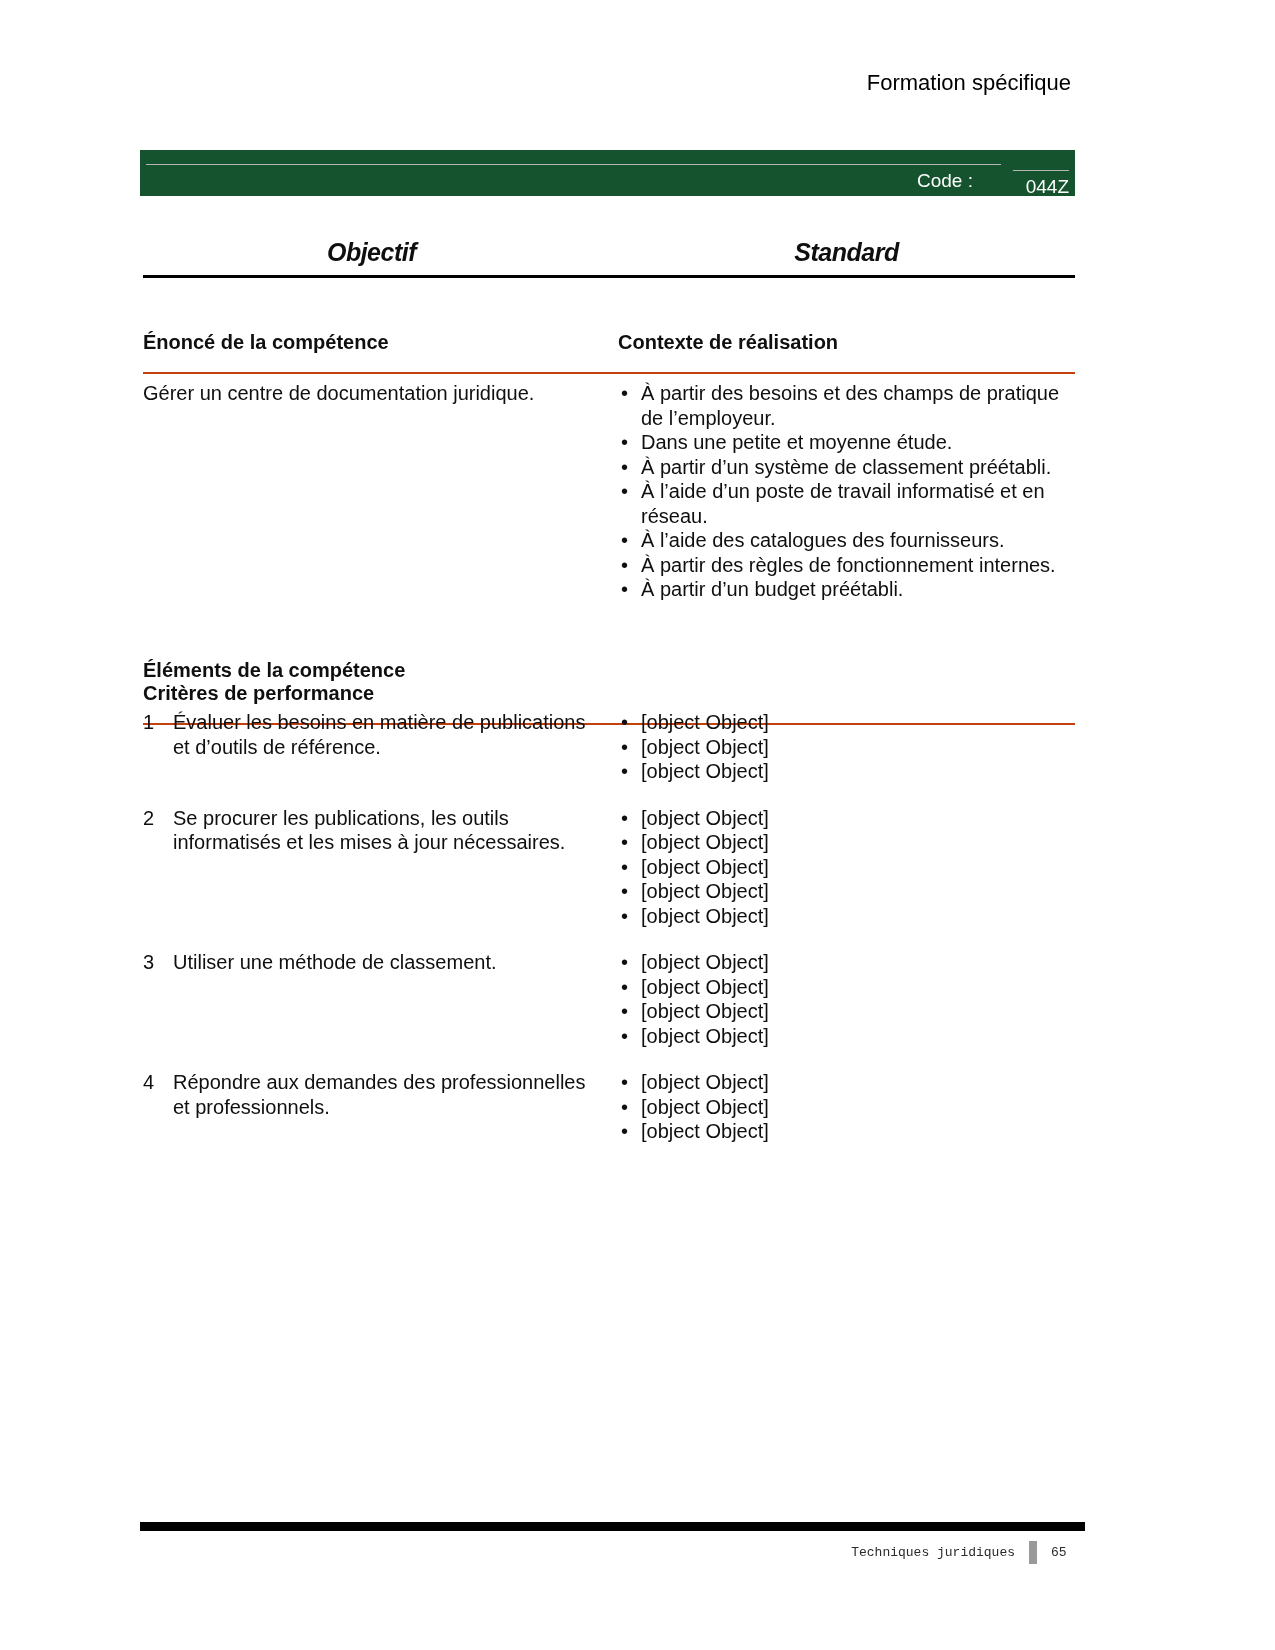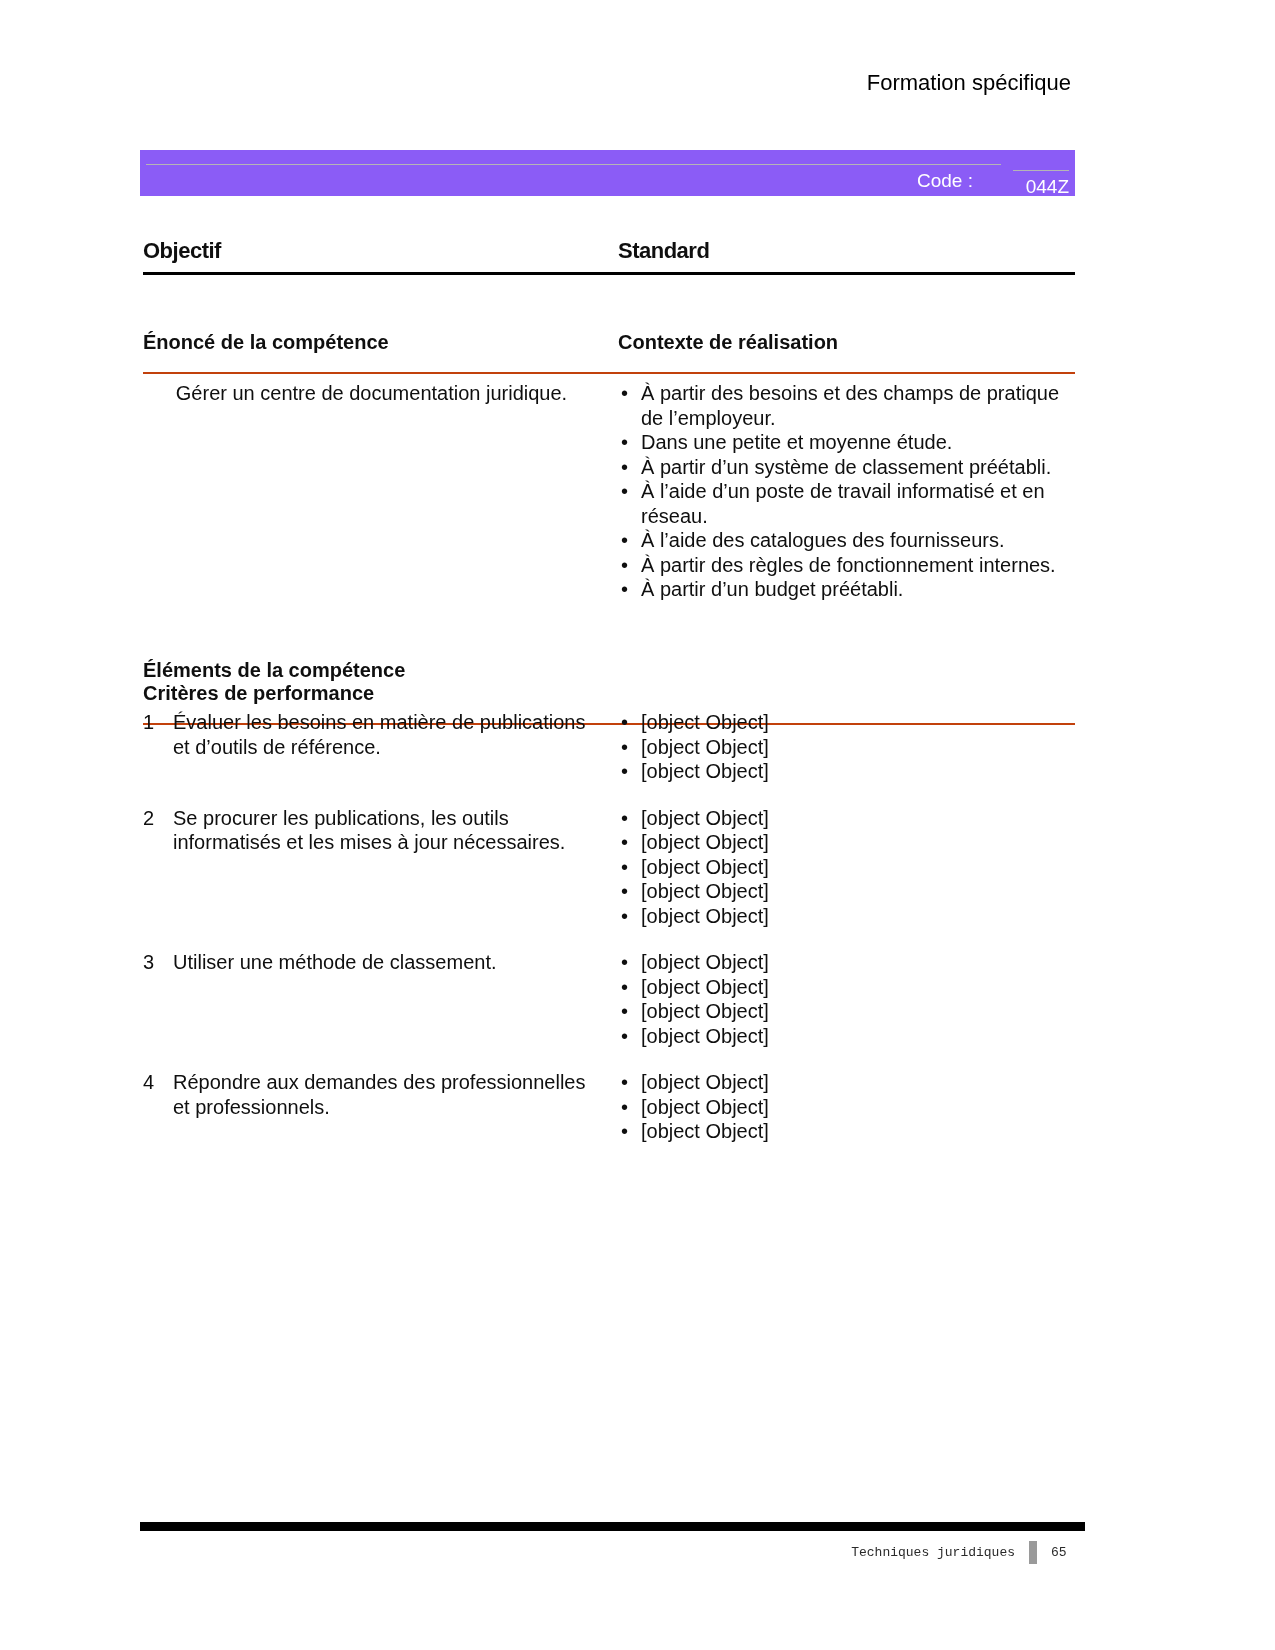--- a/index.html
+++ b/index.html
@@ -15,46 +15,46 @@
   .content { position: absolute; left: 143px; right: 200px; top: 0; bottom: 0; }
 
   .running-header {
     position: absolute; top: 70px; left: 0; right: 4px;
     text-align: right; font-size: 22px; color: #000000;
   }
 
   
   .code-bar {
     position: absolute; top: 150px; left: -3px; right: 0; height: 46px;
-    background: #8b5cf6; display: flex; gap: 12px; padding: 0 6px;
+    background: #14532d; display: flex; gap: 12px; padding: 0 6px;
     color: #fff; font-size: 19px;
   }
   .code-cell { margin-top: 14px; border-top: 1px solid #b5b5b5; padding-top: 5px; }
   .code-cell-label { flex: 1; text-align: right; padding-right: 28px; }
   .code-cell-value { width: 56px; text-align: right; margin-top: 20px; }
 
   .cols { display: flex; width: 100%; }
   .col-l { width: 475px; flex: none; padding-right: 18px; }
   .col-r { flex: 1; min-width: 0; }
 
   .title-row {
     position: absolute; top: 238px; left: 0; right: 0;
     border-bottom: 3px solid #000; padding-bottom: 8px;
   }
   .doc-title {
-    font-size: 22px; font-weight: bold; letter-spacing: -0.5px;
+    font-size: 25px; font-weight: bold; font-style: italic; letter-spacing: -0.5px; text-align: center;
   }
 
   .sec-header { position: absolute; left: 0; right: 0;
     border-bottom: 2px solid #c2410c; padding-bottom: 18px;
     font-weight: bold; font-size: 20px; }
   .sec1-header { top: 331px; }
   .sec2-header { top: 659px; flex-direction: column; }
 
-  .body-text { font-size: 20px; line-height: 24.5px; text-align: center; }
+  .body-text { font-size: 20px; line-height: 24.5px; }
 
   .sec1-body { position: absolute; top: 381px; left: 0; right: 0; }
   .items-wrap { position: absolute; top: 710px; left: 0; right: 0; }
   .item-row { margin-bottom: 22px; }
 
   ul.bullets { list-style: none; }
   ul.bullets li { position: relative; padding-left: 23px; font-size: 20px; line-height: 24.5px; }
   ul.bullets li::before {
     content: "\2022"; position: absolute; left: 3px; top: 0;
     font-size: 20px; line-height: 24.5px;

